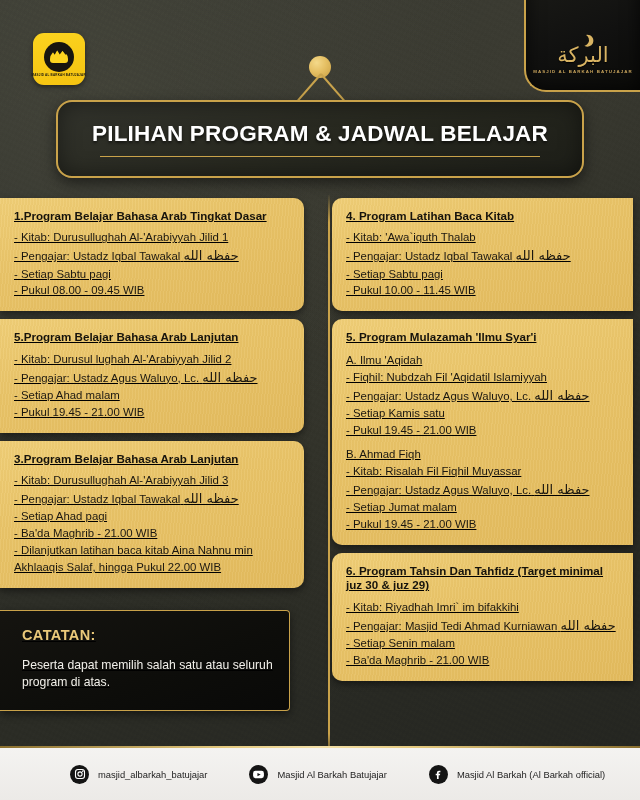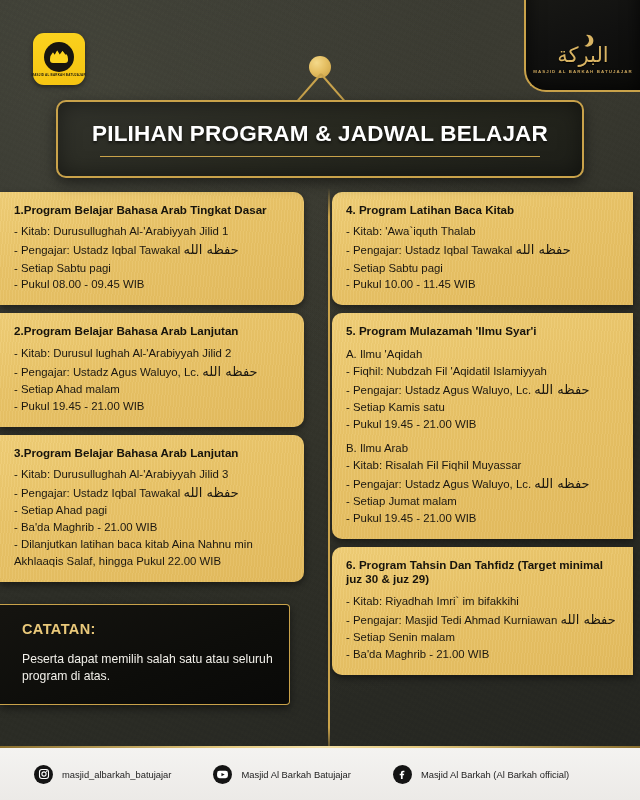--- a/index.html
+++ b/index.html
@@ -74,33 +74,33 @@
   .hanger .knob{
     position:absolute;left:50%;top:6px;width:22px;height:22px;margin-left:-11px;border-radius:50%;
     background:radial-gradient(circle at 35% 30%,#f4d98a 0%,#e5bf63 45%,#c89f43 100%);
   }
   .hanger .rope{position:absolute;top:24px;left:50%;width:2px;height:39px;background:#c9a34c;transform-origin:top center;}
   .hanger .rope.l{transform:rotate(41deg);}
   .hanger .rope.r{transform:rotate(-41deg);}
 
   .title-banner{
     position:relative;z-index:4;margin:0 56px;height:74px;
-    border:2px solid #c9a24a;border-radius:10px;
+    border:2px solid #c9a24a;border-radius:16px;
     background:linear-gradient(160deg,#32332c 0%,#27281f 50%,#1d1e18 100%);
     box-shadow:0 5px 14px rgba(0,0,0,.5), inset 0 0 22px rgba(0,0,0,.45);
     display:flex;flex-direction:column;align-items:center;justify-content:center;
   }
   .title-banner .title{
     color:#ffffff;font-size:22.5px;font-weight:bold;letter-spacing:.2px;white-space:nowrap;
     text-shadow:0 2px 3px rgba(0,0,0,.6);
   }
   .title-banner .rule{width:84%;height:1.5px;background:#c9a24a;margin-top:9px;}
 
   
-  .content{position:relative;z-index:3;display:flex;margin-top:14px;height:574px;}
+  .content{position:relative;z-index:3;display:flex;margin-top:20px;height:574px;text-decoration:underline;}
   .divider{
     position:absolute;left:328px;top:-4px;width:1.5px;height:568px;
     background:linear-gradient(to bottom,rgba(201,162,74,0) 0%,#c9a24a 5%,#c9a24a 95%,rgba(201,162,74,0) 100%);
     z-index:5;
   }
   .col{display:flex;flex-direction:column;gap:8px;}
   .col-left{width:318px;padding-left:0;padding-right:14px;box-sizing:border-box;}
   .col-right{width:322px;margin-left:0;padding-left:14px;padding-right:7px;box-sizing:border-box;}
 
   .card{
@@ -142,21 +142,21 @@
   .note .b{color:#f2f0ea;font-size:12.2px;line-height:1.45;margin-top:14px;}
 
   
   .footer-rule{
     position:absolute;left:0;right:0;bottom:52px;height:2px;z-index:4;
     background:linear-gradient(to right,#8a6f2e 0%,#e4c97e 35%,#f3e0a8 50%,#e4c97e 65%,#8a6f2e 100%);
   }
   .footer{
     position:absolute;left:0;right:0;bottom:0;height:52px;z-index:4;
     background:linear-gradient(to bottom,#f4f3f1 0%,#eceae7 100%);
-    display:flex;align-items:center;padding-left:34px;box-sizing:border-box;
+    display:flex;align-items:center;padding-left:70px;box-sizing:border-box;
   }
   .social{display:flex;align-items:center;margin-right:42px;}
   .social .ic{
     width:19px;height:19px;border-radius:50%;background:#141414;
     display:flex;align-items:center;justify-content:center;margin-right:9px;flex:0 0 auto;
   }
   .social .ic svg{display:block;}
   .social .tx{font-size:9.4px;color:#1d1d1d;white-space:nowrap;}
 </style>
 </head>
@@ -195,21 +195,21 @@
 
       <div class="card">
         <h3>1.Program Belajar Bahasa Arab Tingkat Dasar</h3>
         <div class="line">- Kitab: Durusullughah Al-'Arabiyyah Jilid 1</div>
         <div class="line"><span>- Pengajar: Ustadz Iqbal Tawakal</span> <span class="ar-hon">حفظه الله</span></div>
         <div class="line">- Setiap Sabtu pagi</div>
         <div class="line">- Pukul 08.00 - 09.45 WIB</div>
       </div>
 
       <div class="card">
-        <h3>2.Program Belajar Bahasa Arab Lanjutan</h3>
+        <h3>5.Program Belajar Bahasa Arab Lanjutan</h3>
         <div class="line">- Kitab: Durusul lughah Al-'Arabiyyah Jilid 2</div>
         <div class="line"><span>- Pengajar: Ustadz Agus Waluyo, Lc.</span> <span class="ar-hon">حفظه الله</span></div>
         <div class="line">- Setiap Ahad malam</div>
         <div class="line">- Pukul 19.45 - 21.00 WIB</div>
       </div>
 
       <div class="card">
         <h3>3.Program Belajar Bahasa Arab Lanjutan</h3>
         <div class="line">- Kitab: Durusullughah Al-'Arabiyyah Jilid 3</div>
         <div class="line"><span>- Pengajar: Ustadz Iqbal Tawakal</span> <span class="ar-hon">حفظه الله</span></div>
@@ -235,21 +235,21 @@
       </div>
 
       <div class="card">
         <h3>5. Program Mulazamah 'Ilmu Syar'i</h3>
         <div class="sub">A. Ilmu 'Aqidah</div>
         <div class="line">- Fiqhil: Nubdzah Fil 'Aqidatil Islamiyyah</div>
         <div class="line"><span>- Pengajar: Ustadz Agus Waluyo, Lc.</span> <span class="ar-hon">حفظه الله</span></div>
         <div class="line">- Setiap Kamis satu</div>
         <div class="line">- Pukul 19.45 - 21.00 WIB</div>
 
-        <div class="sub">B. Ilmu Arab</div>
+        <div class="sub">B. Ahmad Fiqh</div>
         <div class="line">- Kitab: Risalah Fil Fiqhil Muyassar</div>
         <div class="line"><span>- Pengajar: Ustadz Agus Waluyo, Lc.</span> <span class="ar-hon">حفظه الله</span></div>
         <div class="line">- Setiap Jumat malam</div>
         <div class="line">- Pukul 19.45 - 21.00 WIB</div>
       </div>
 
       <div class="card">
         <h3>6. Program Tahsin Dan Tahfidz (Target minimal juz 30 &amp; juz 29)</h3>
         <div class="line">- Kitab: Riyadhah Imri` im bifakkihi</div>
         <div class="line wrap"><span>- Pengajar: Masjid Tedi Ahmad Kurniawan</span> <span class="ar-hon">حفظه الله</span></div>

